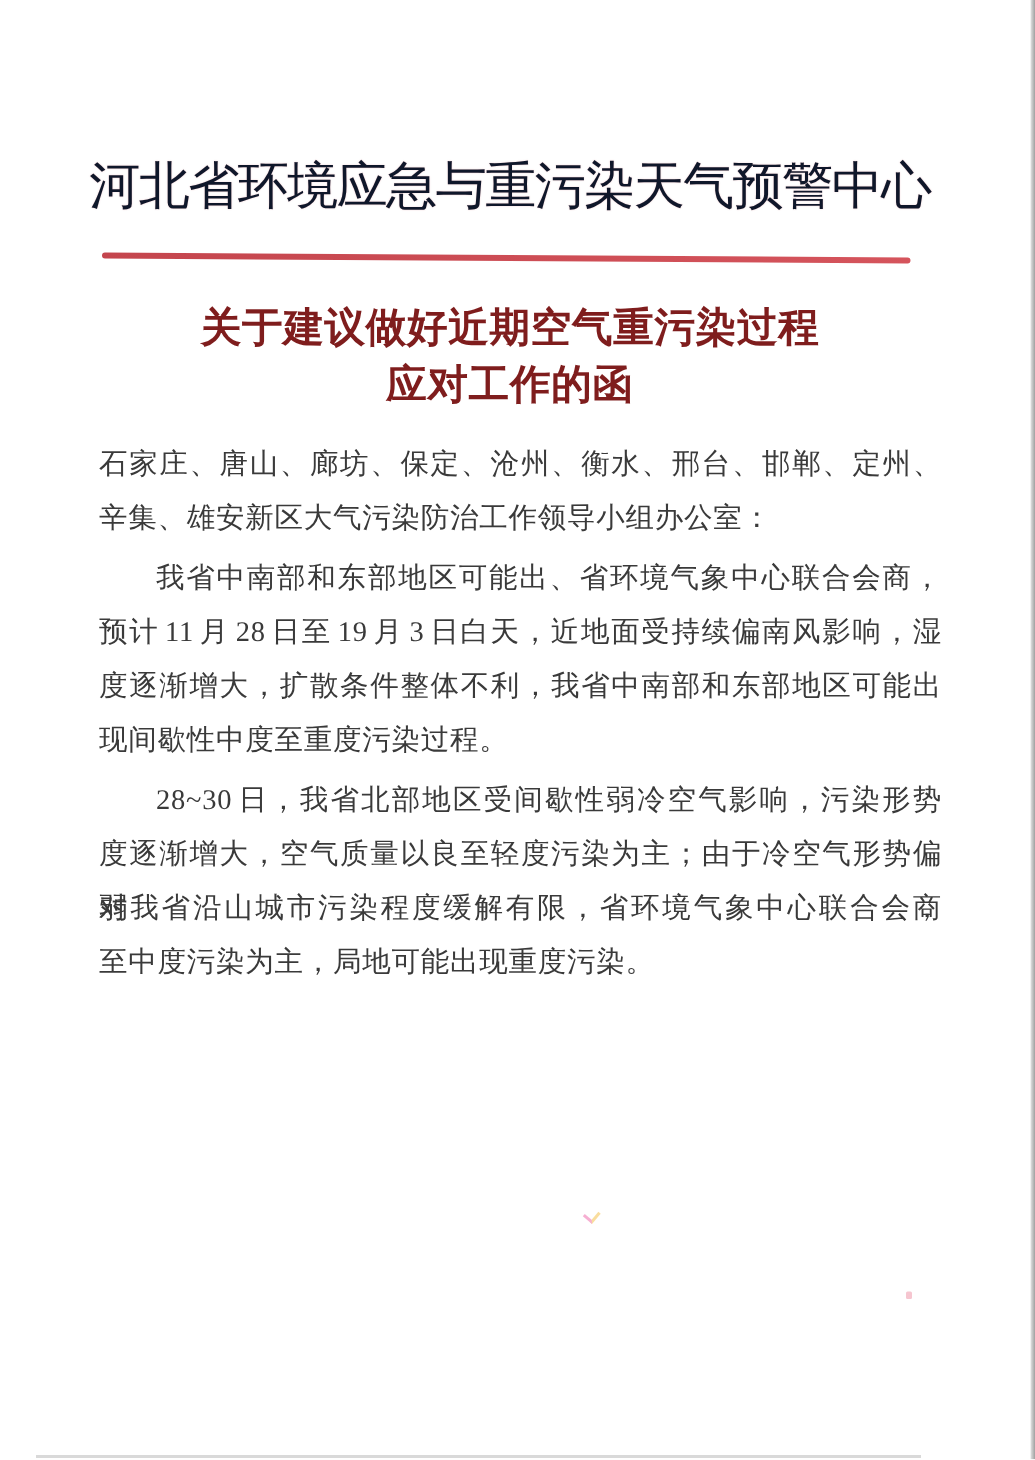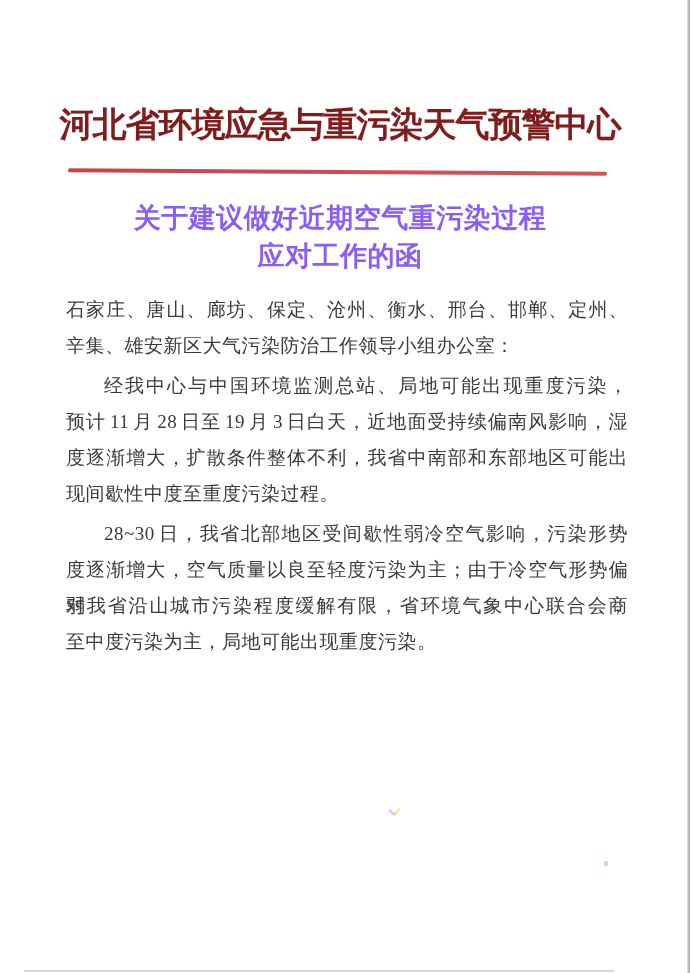--- a/index.html
+++ b/index.html
@@ -12,44 +12,44 @@
     box-sizing: border-box;
     padding: 100px 62px 0 66px;
     font-family: "Liberation Serif", "DejaVu Serif", serif;
   }
   
   .letterhead {
     position: relative;
     left: -7px;
     text-align: center;
     font-size: 34px;
-    font-weight: bold;
+    font-weight: normal;
     letter-spacing: -1px;
     line-height: 50px;
-    color: #7f1d1d;
+    color: #0f172a;
     text-shadow: 0 0 1px rgba(197,70,78,0.35);
   }
   .red-rule {
     margin: 20px 0 0 2px;
     width: 539px;
     height: 4px;
     border-radius: 2px;
     background: linear-gradient(to right, #c4454d, #d5545c);
     transform: rotate(0.35deg);
   }
   
   .doc-title {
     position: relative;
     left: -7px;
     margin-top: 25px;
     text-align: center;
     font-size: 27px;
     font-weight: bold;
     line-height: 38px;
-    color: #8b5cf6;
+    color: #7f1d1d;
     letter-spacing: 0.5px;
   }
   
   .body-text {
     margin-top: 17px;
     font-size: 19px;
     line-height: 36px;
     color: #3a3a3a;
     letter-spacing: 0.5px;
     word-spacing: -2px;
@@ -119,21 +119,21 @@
   </div>
 
   <div class="body-text">
 
     <div class="para">
       <div class="bline">石家庄、唐山、廊坊、保定、沧州、衡水、邢台、邯郸、定州、</div>
       <div class="bline last">辛集、雄安新区大气污染防治工作领导小组办公室：</div>
     </div>
 
     <div class="para">
-      <div class="bline indent">经我中心与中国环境监测总站、局地可能出现重度污染，</div>
+      <div class="bline indent">我省中南部和东部地区可能出、省环境气象中心联合会商，</div>
       <div class="bline">预计 11 月 28 日至 19 月 3 日白天，近地面受持续偏南风影响，湿</div>
       <div class="bline">度逐渐增大，扩散条件整体不利，我省中南部和东部地区可能出</div>
       <div class="bline last">现间歇性中度至重度污染过程。</div>
     </div>
 
     <div class="para">
       <div class="bline indent">28~30 日，我省北部地区受间歇性弱冷空气影响，污染形势</div>
       <div class="bline">度逐渐增大，空气质量以良至轻度污染为主；由于冷空气形势偏弱，</div>
       <div class="bline">对我省沿山城市污染程度缓解有限，省环境气象中心联合会商</div>
       <div class="bline last">至中度污染为主，局地可能出现重度污染。</div>

